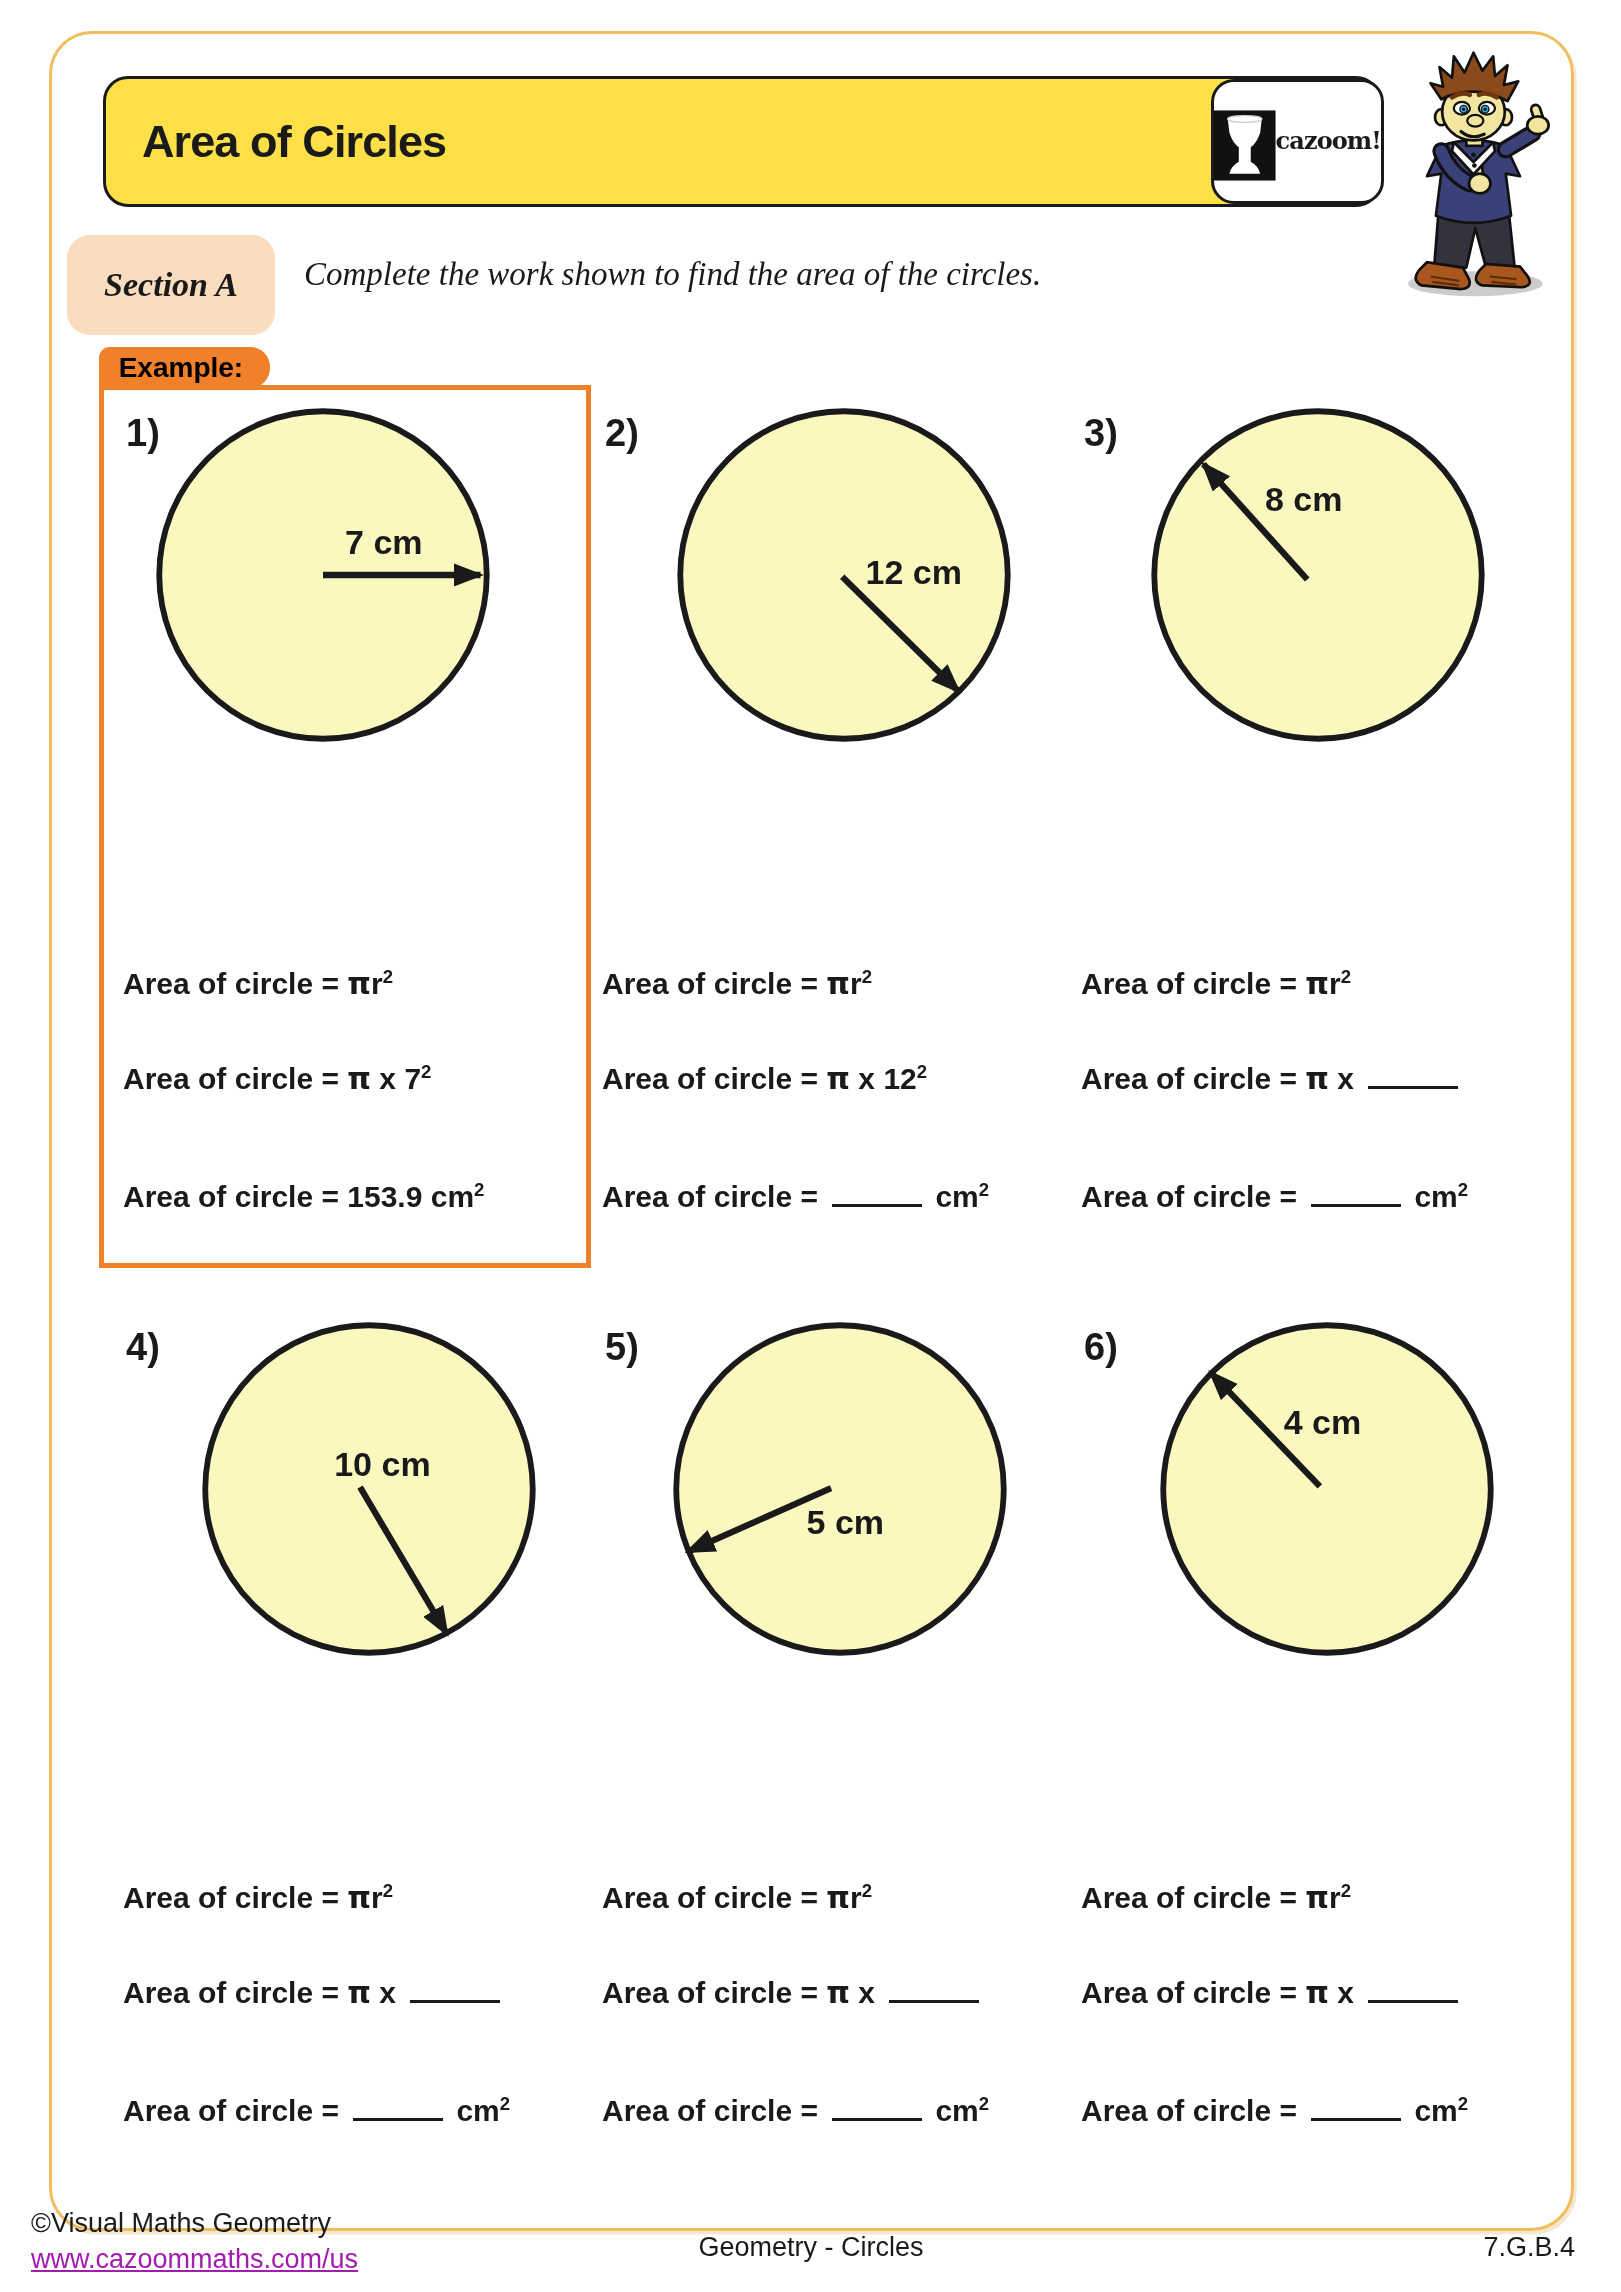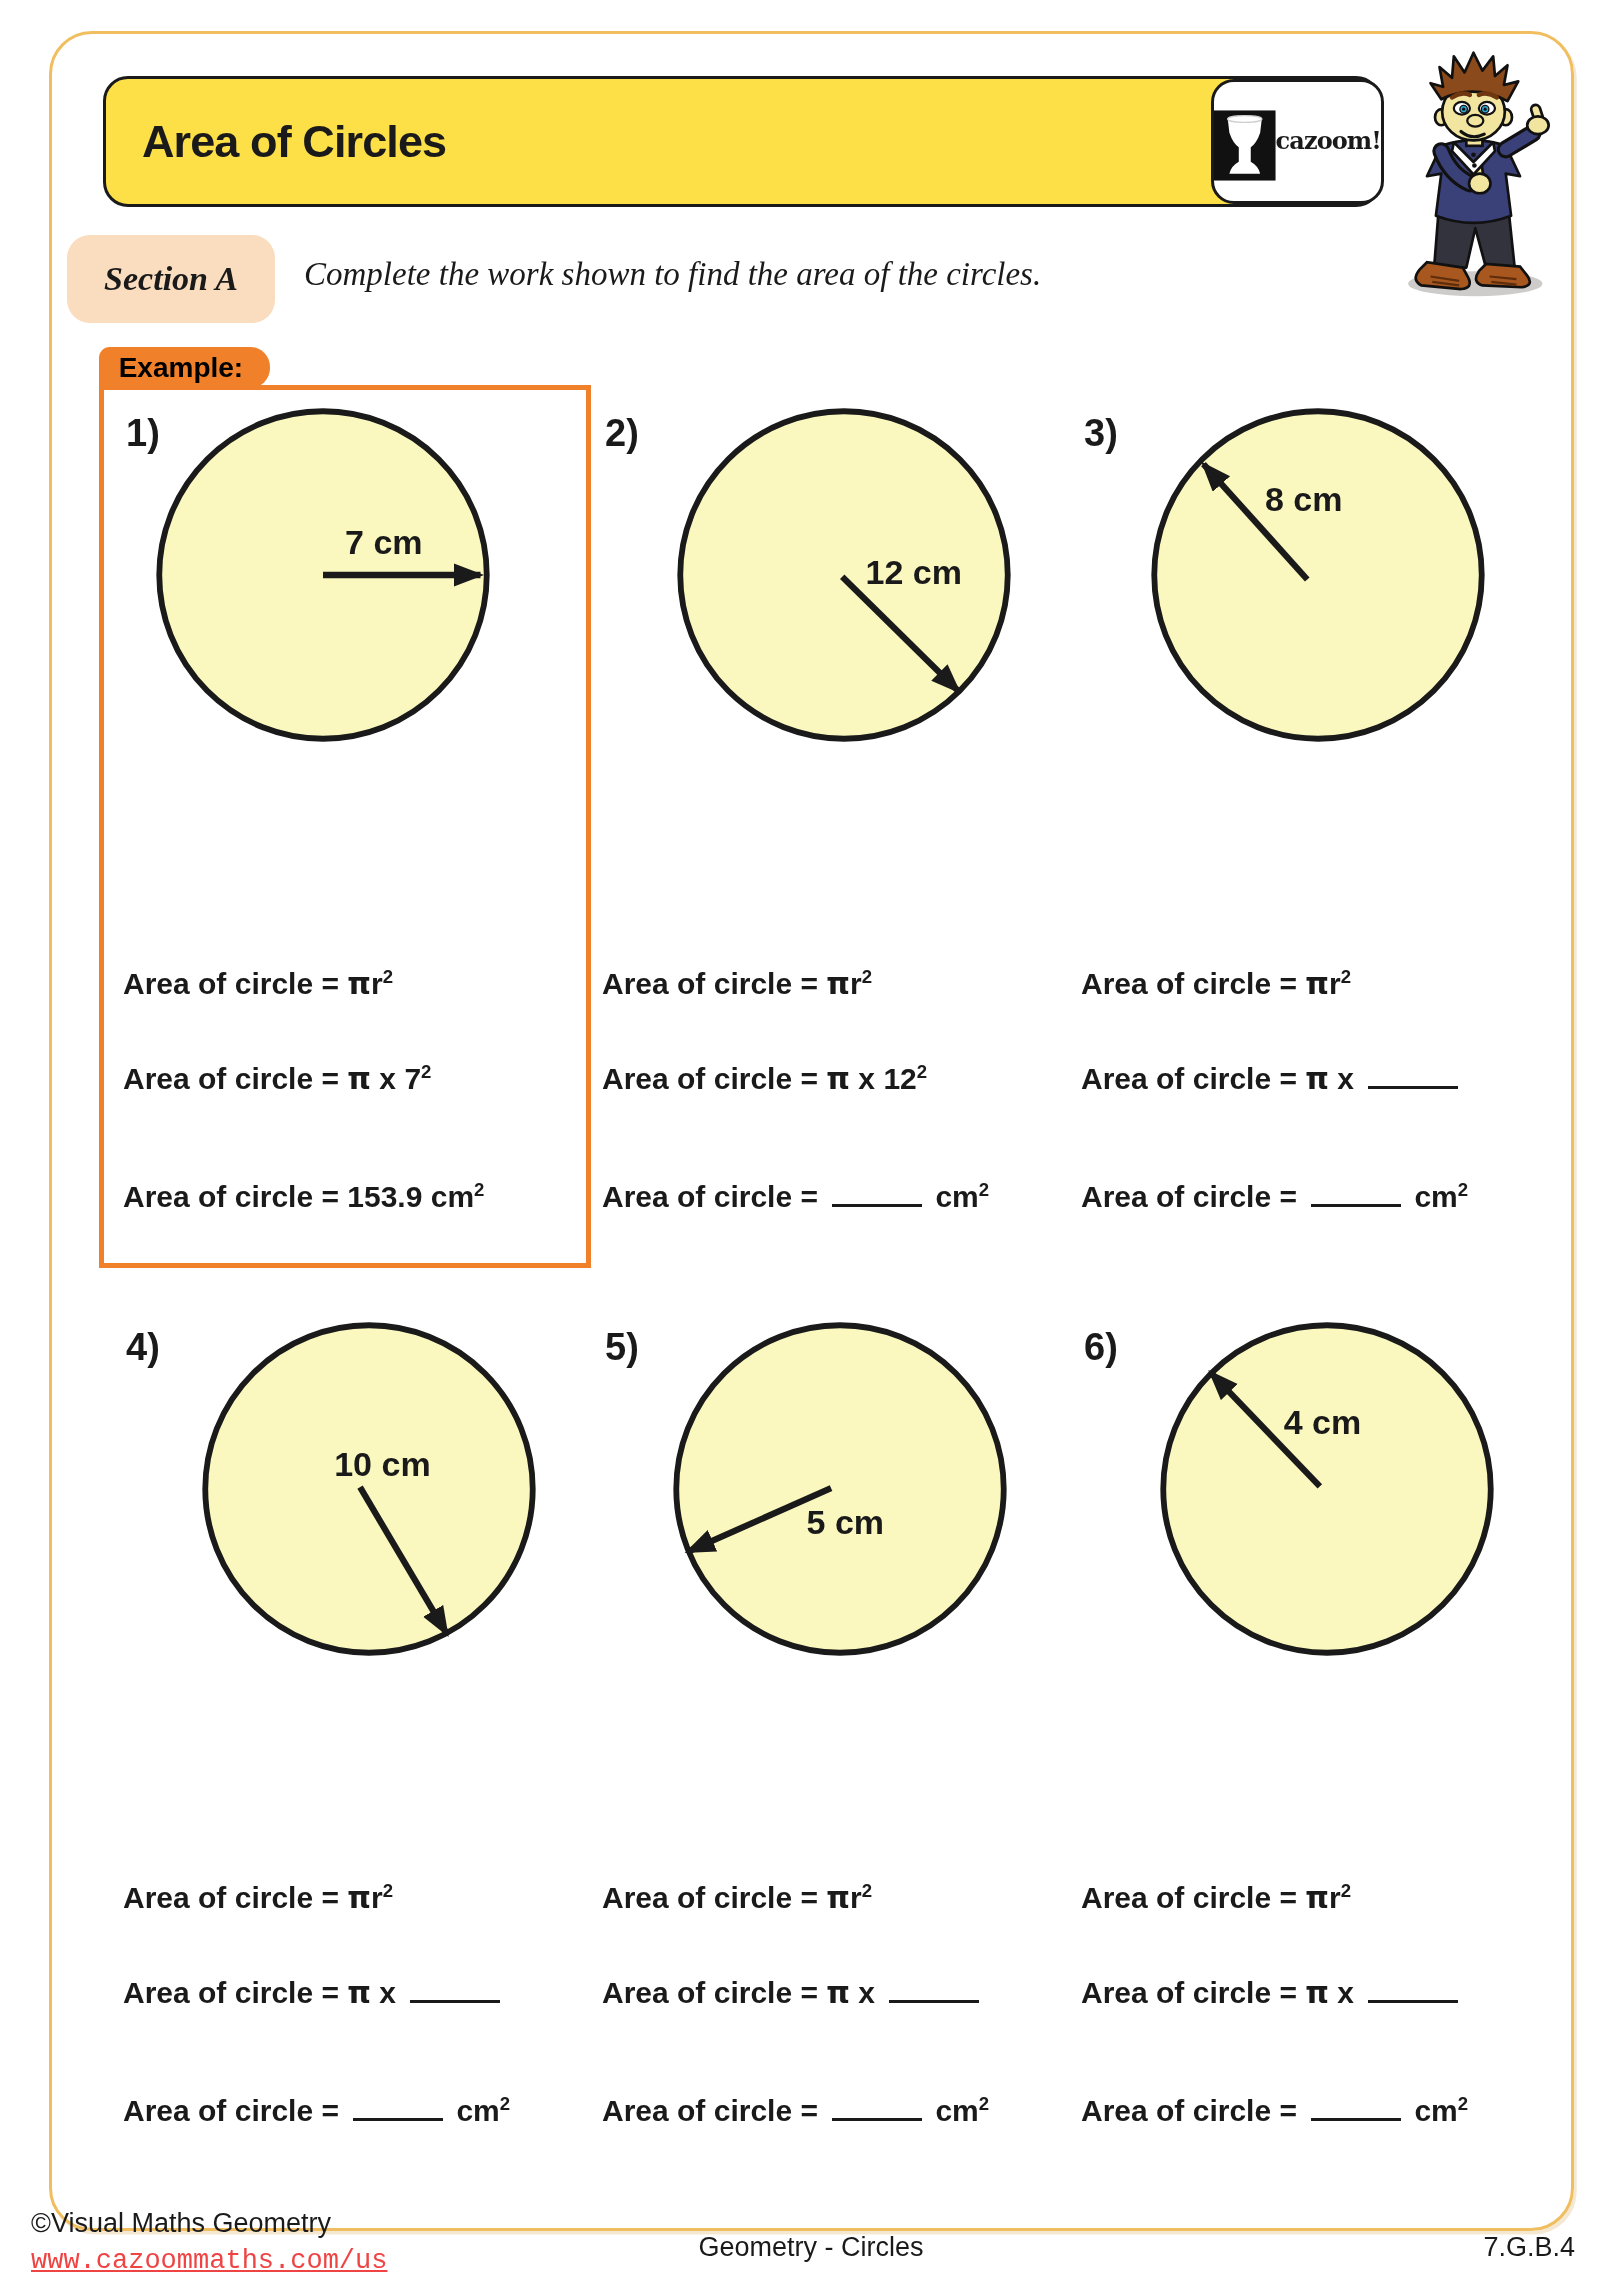--- a/index.html
+++ b/index.html
@@ -13,42 +13,42 @@
     border-radius:25px;display:flex;align-items:center;}
   .title-box .title{font-size:45px;font-weight:bold;padding-left:36px;letter-spacing:-0.9px;}
   
   .logo-box{left:1211px;top:79px;width:167px;height:119px;background:#fff;border:3.6px solid #1a1a1a;
     border-radius:23px;display:flex;flex-direction:row;align-items:center;justify-content:flex-start;z-index:5;}
   .logo-box svg{margin-top:8px;}
   .logo-text{font-family:"DejaVu Serif","Liberation Serif",serif;font-weight:bold;font-size:24px;
     letter-spacing:-0.9px;margin-top:-1.8px;}
   .mascot{left:1384px;top:40px;z-index:6;}
   
-  .section-badge{left:67px;top:235px;width:208px;height:88px;background:#FADCBE;border-radius:23px;
+  .section-badge{left:67px;top:235px;width:208px;height:100px;background:#FADCBE;border-radius:23px;
     display:flex;align-items:center;justify-content:center;}
   .section-badge span{font-family:"Liberation Serif",serif;font-style:italic;font-weight:bold;font-size:34px;}
   .instruction{left:304px;top:255px;height:39px;font-family:"Liberation Serif",serif;font-style:italic;
     font-size:33px;line-height:39px;}
   
   .example-box{left:99px;top:385px;width:482px;height:873px;border:5.4px solid #F0812A;}
   .example-badge{left:99px;top:347px;height:41px;padding:0 27px 0 19.7px;background:#F0812A;color:#000000;
     font-weight:bold;font-size:28px;line-height:41px;border-radius:10.7px 19.7px 19.7px 0;z-index:3;}
   
   .problem{width:479px;height:864px;}
   .pnum{position:absolute;left:27px;top:7.2px;font-size:38px;font-weight:bold;}
   .circle-wrap{position:absolute;top:0;}
   .eq{position:absolute;left:24px;white-space:nowrap;font-size:30px;font-weight:bold;}
   .eq1{top:537px;margin-top:24px;} .eq2{top:656px;} .eq3{top:774px;}
   .eq sup{font-size:62%;}
   .eq .pi{font-family:"DejaVu Sans",sans-serif;}
   .blank{display:inline-block;width:90px;border-bottom:3.6px solid #1a1a1a;margin:0 5.4px;}
   .rlabel{font-family:"Liberation Sans",sans-serif;font-weight:bold;font-size:38px;fill:#1a1a1a;}
   
   .footer-left{left:31px;top:2205px;font-size:27px;line-height:36px;}
-  .footer-left a{color:#ef4444;text-decoration:underline;font-family:Liberation Mono, monospace;}
+  .footer-left a{color:#a21caf;text-decoration:underline;}
   .footer-center{left:0;top:2232px;width:1622px;text-align:center;font-size:27px;}
   .footer-right{left:1254px;top:2232px;width:321px;text-align:right;font-size:27px;}
   .hidden-defs{position:absolute;width:0;height:0;}
 </style>
 </head>
 <body>
 
 <svg class="hidden-defs" aria-hidden="true">
   <defs>
     <marker id="ah" markerUnits="userSpaceOnUse" markerWidth="36" markerHeight="28" refX="30" refY="13" orient="auto">

